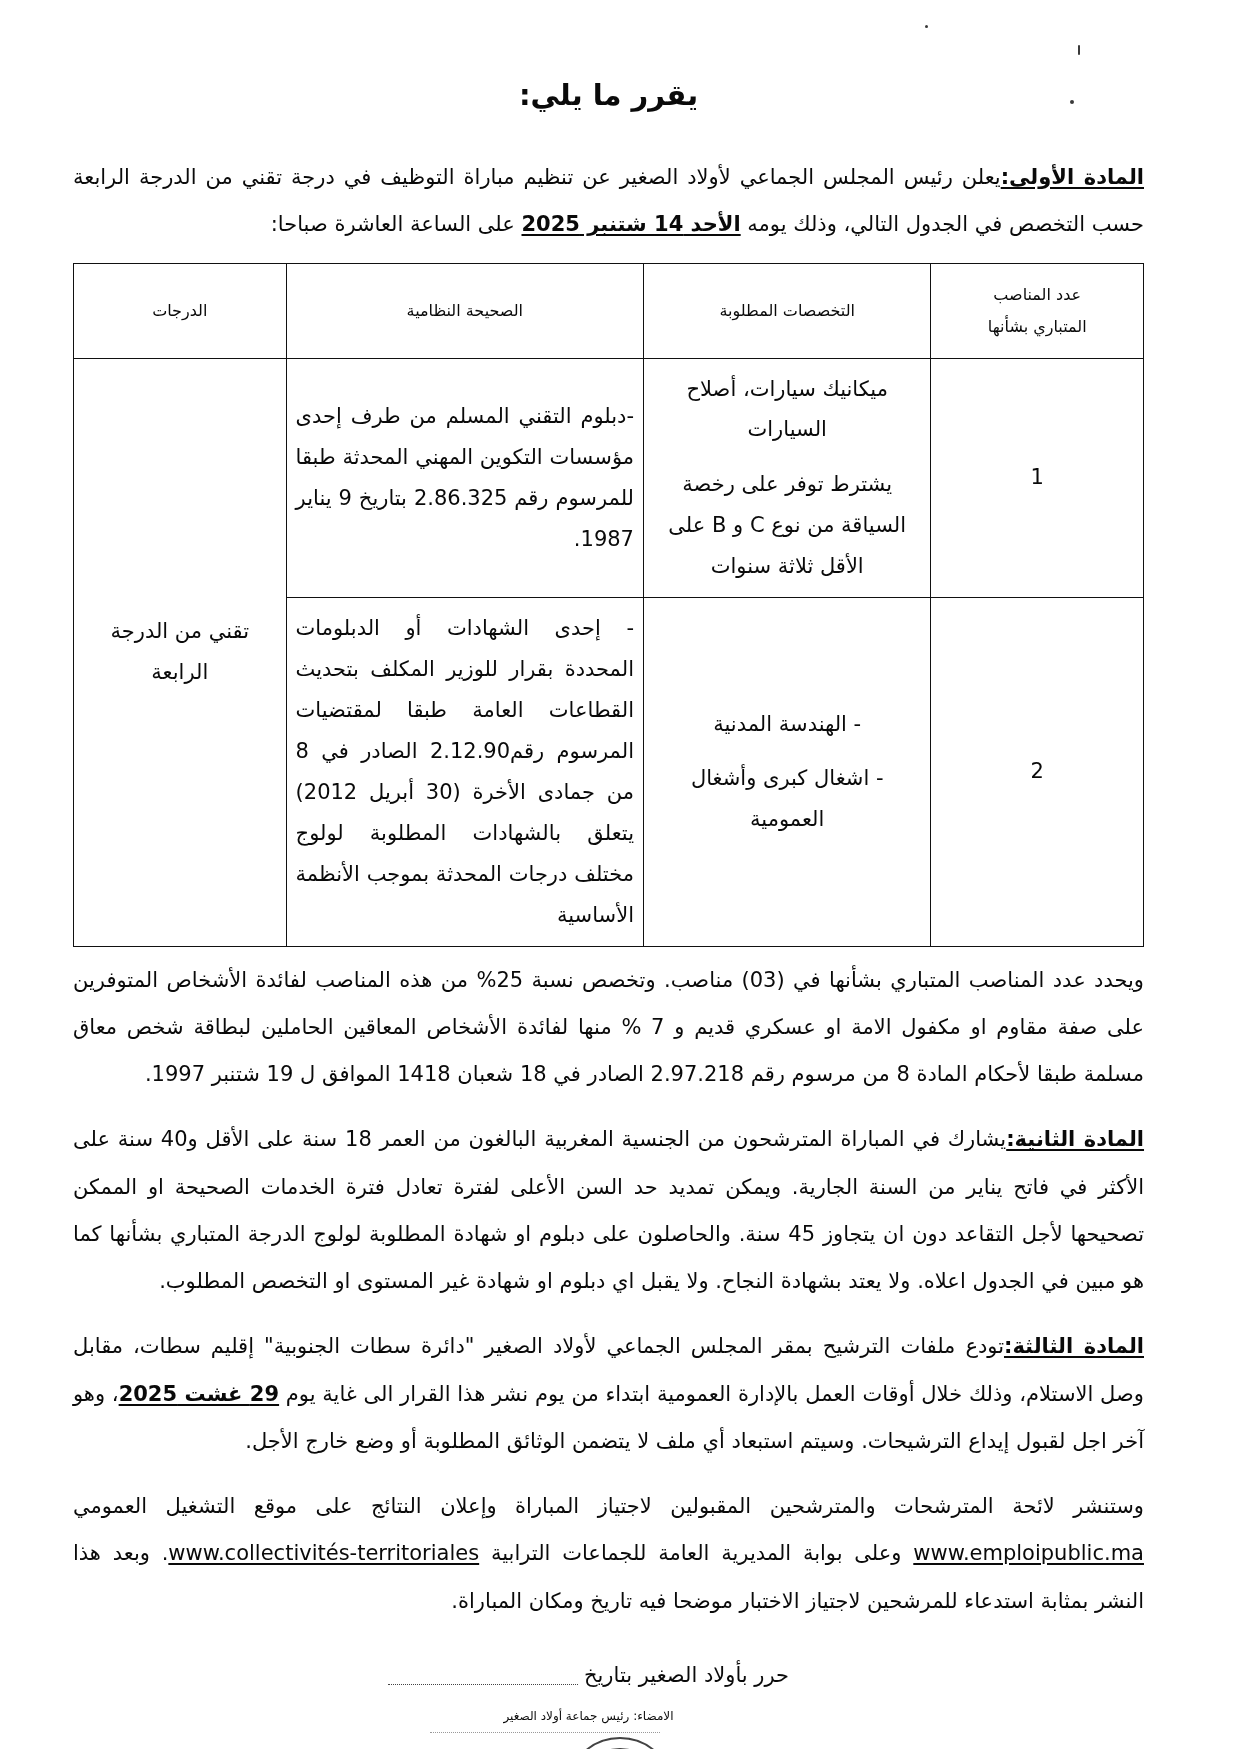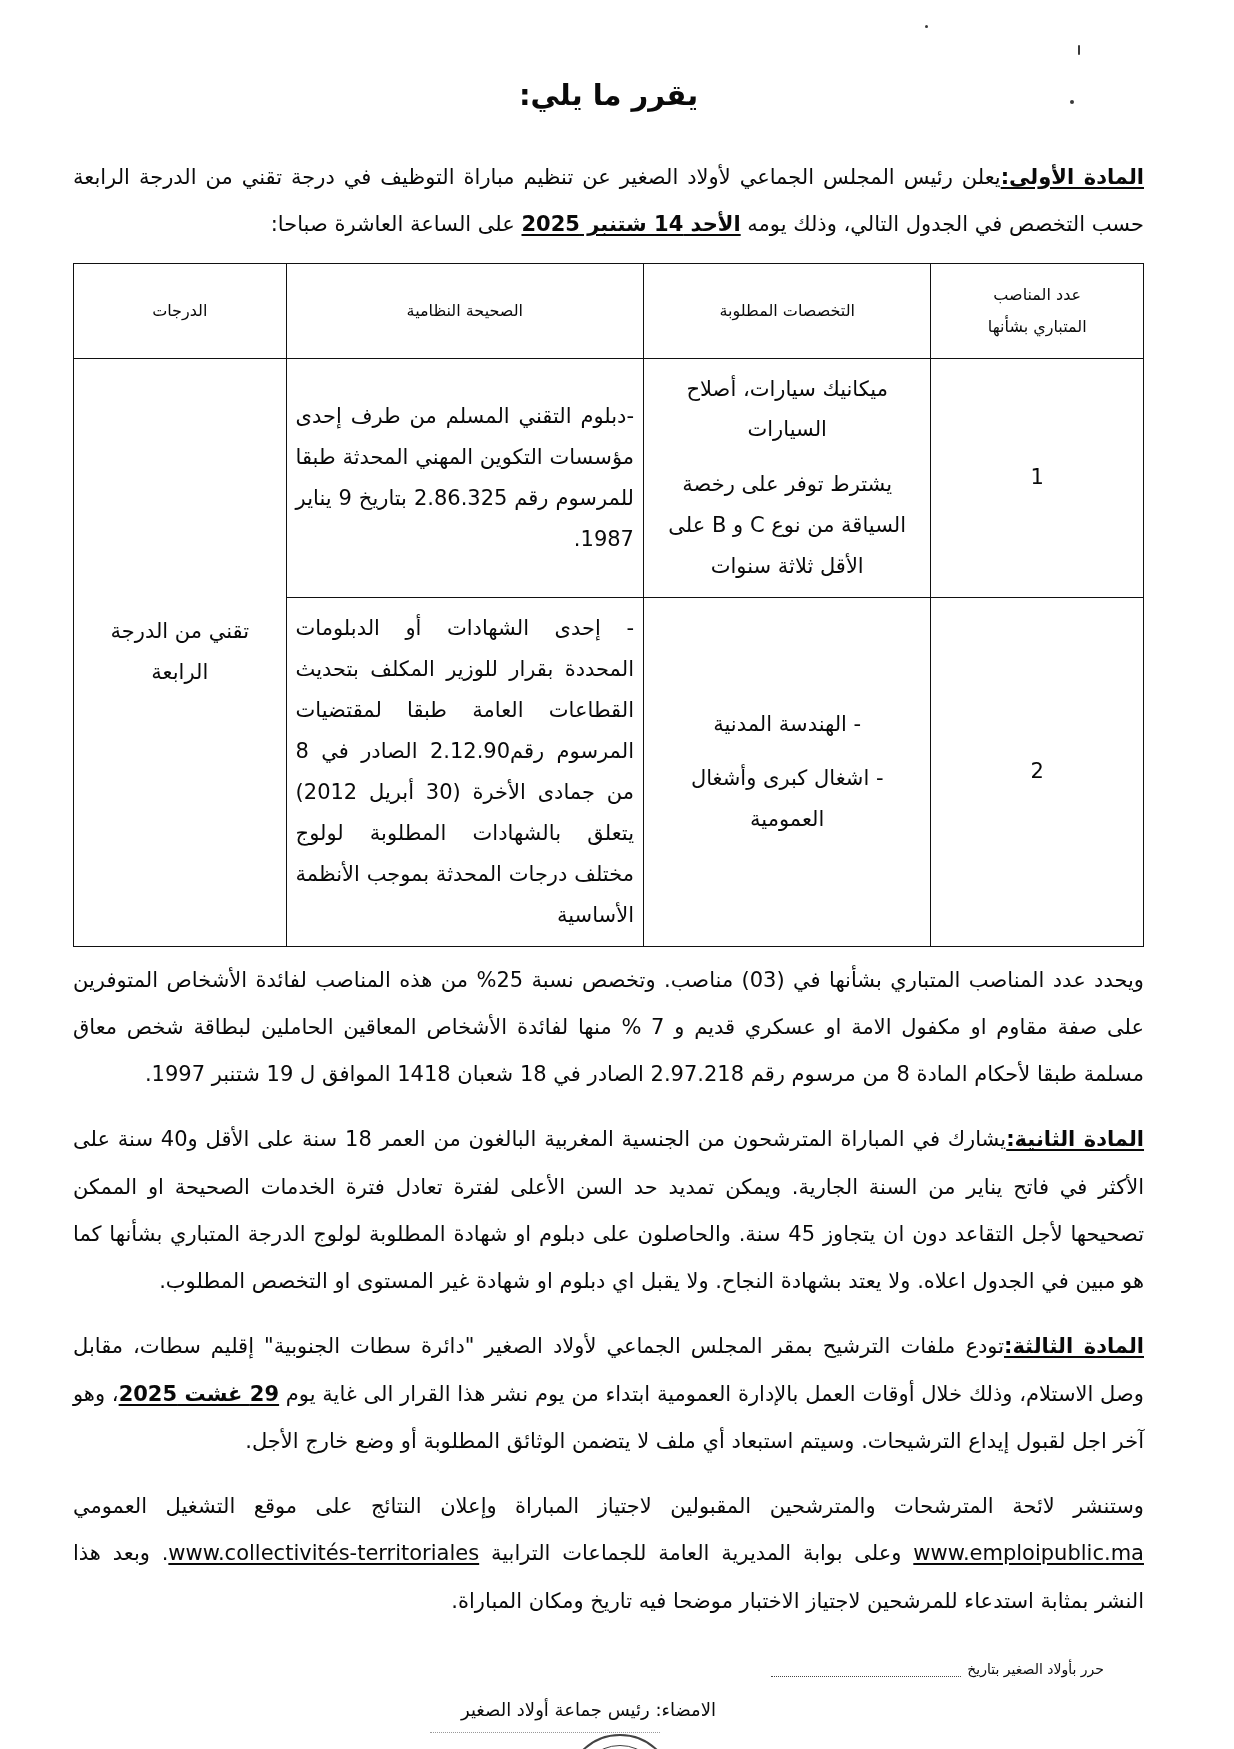--- a/index.html
+++ b/index.html
@@ -108,35 +108,36 @@
     font-size: 16px;
     line-height: 2.0;
   }
 
   
   .sig-block {
     margin-top: 34px;
     direction: rtl;
   }
   .sig-line-1 {
-    font-size: 14px;
+    text-align: center;
+    font-size: 21px;
     margin: 0 0 10px 0;
     padding-right: 40px;
   }
   .sig-dateline {
     display: inline-block;
     min-width: 190px;
     border-bottom: 1.5px dotted #444;
     margin-right: 6px;
     height: 1.2em;
     vertical-align: -3px;
   }
   .sig-line-2 {
     text-align: center;
-    font-size: 18px;
+    font-size: 12px;
     margin: 22px 0 0 0;
     padding-right: 40px;
   }
 
   .sig-art {
     position: relative;
     height: 150px;
     margin-top: 14px;
   }
   .handwriting {

